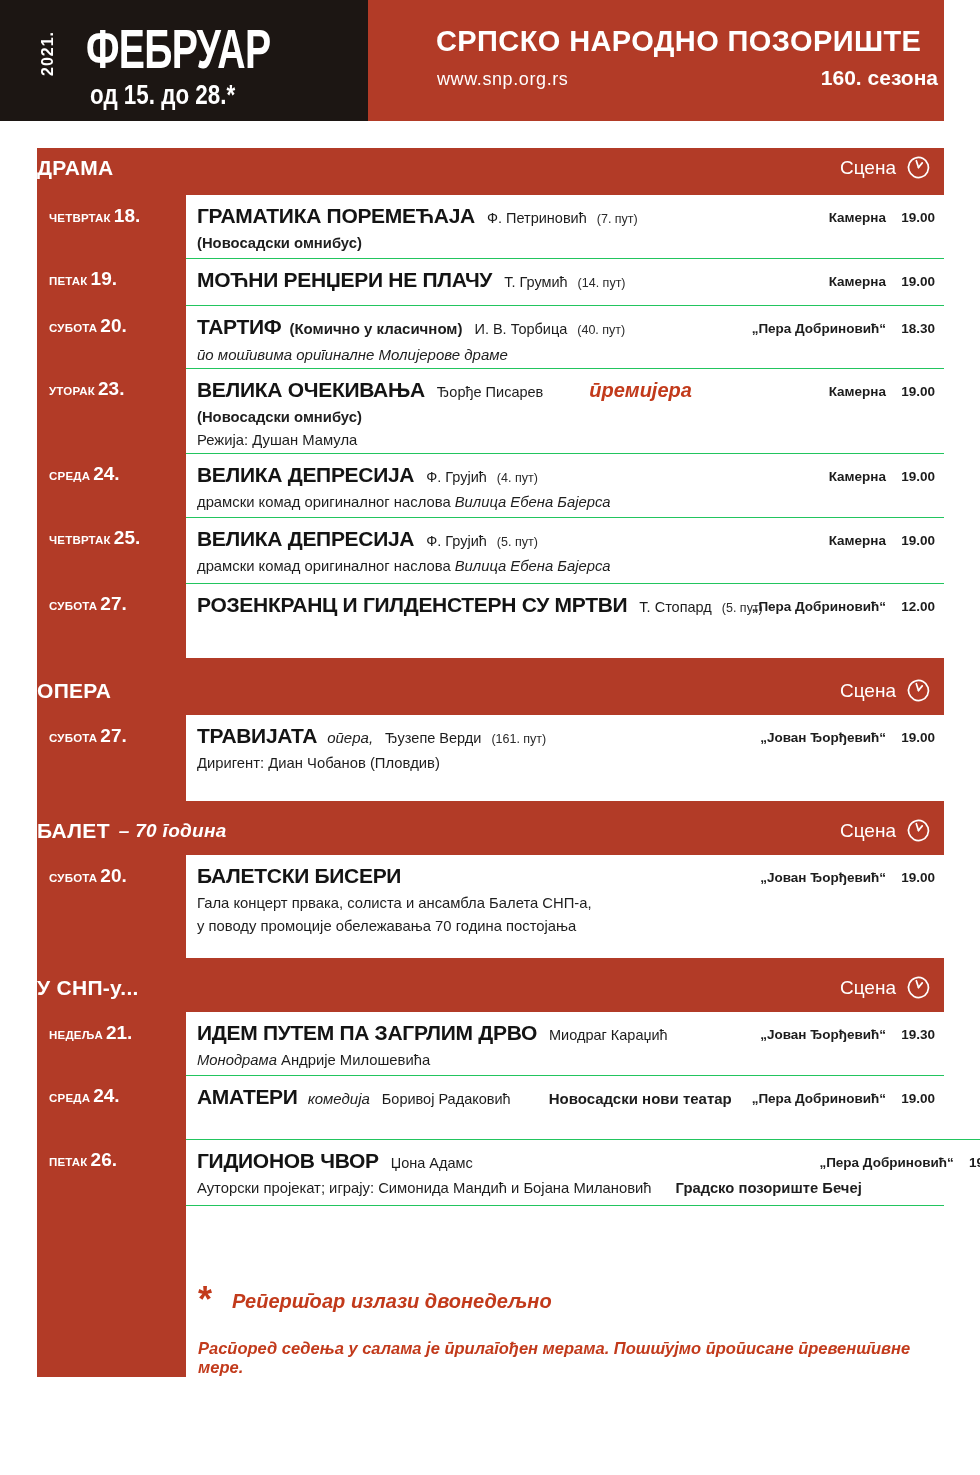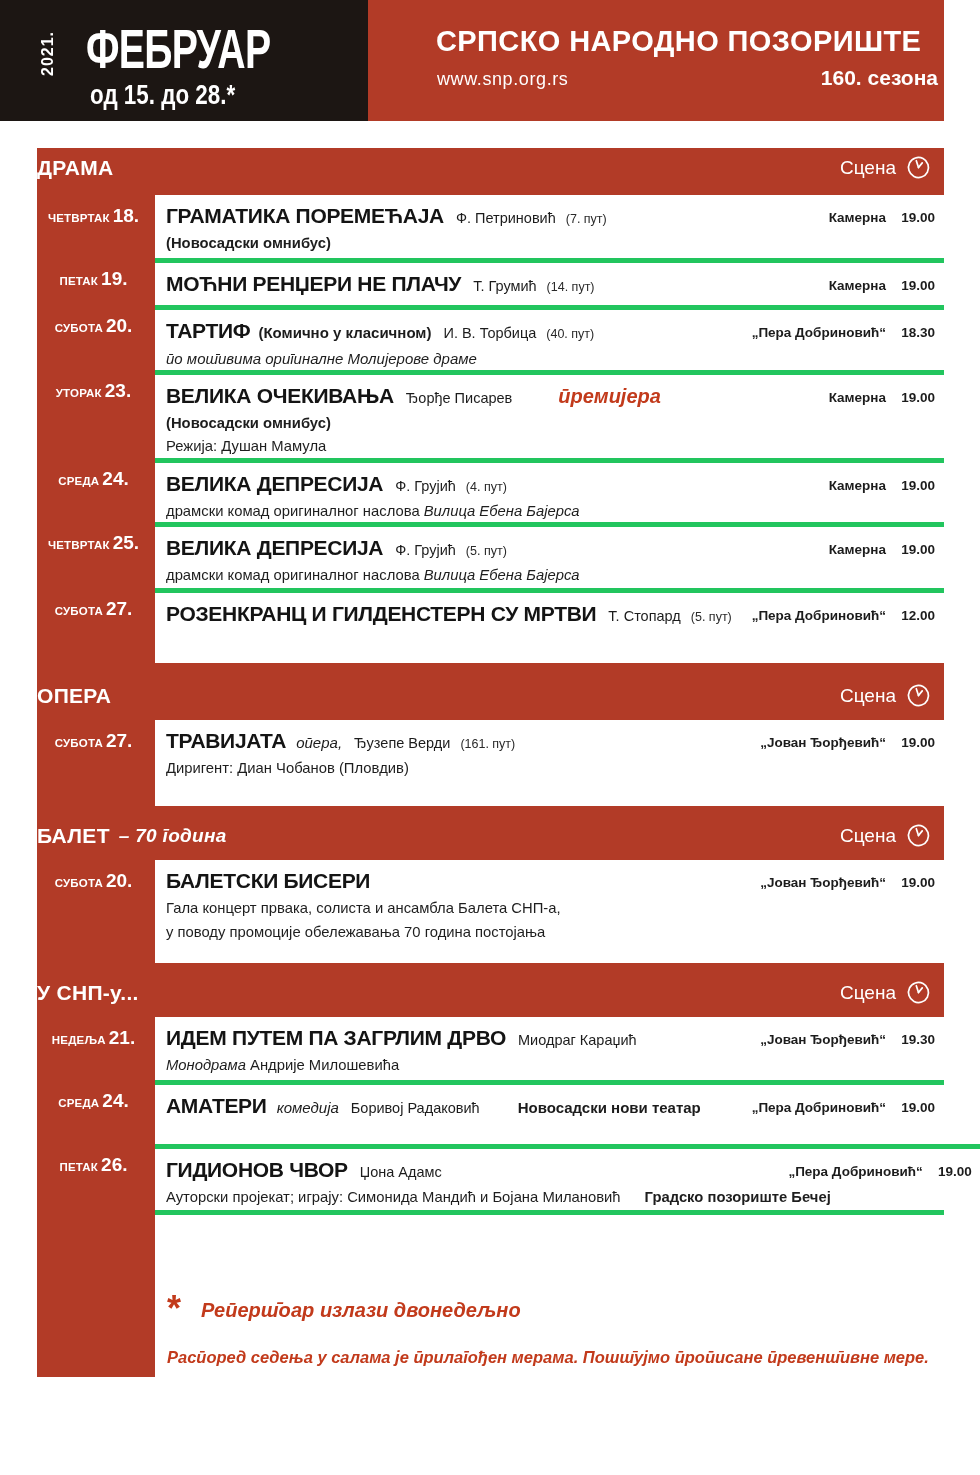--- a/index.html
+++ b/index.html
@@ -28,25 +28,25 @@
   .secbar { flex:none; height:39px; position:relative; color:#fff; display:flex; align-items:center; }
   .stitle { font-size:21px; font-weight:bold; letter-spacing:0.3px; }
   .ssuffix { font-size:19px; font-style:italic; font-weight:600; margin-left:9px; letter-spacing:0.3px; }
   .scena { position:absolute; right:48px; top:9px; font-size:19px; font-weight:normal; }
   .clockwrap { position:absolute; right:13px; top:7px; width:25px; height:25px; }
 
   .gap5 { flex:none; height:5px; } .gap8 { flex:none; height:8px; }
   .gap10 { flex:none; height:10px; } .gap13 { flex:none; height:13px; }
 
   .row { flex:none; display:flex; }
-  .datecell { flex:none; width:118px; text-align:center; padding:10px 9px 0 4px; color:#fff; white-space:nowrap; }
+  .datecell { flex:none; width:149px; text-align:left; padding:10px 9px 0 12px; color:#fff; white-space:nowrap; }
   .day { font-size:11.5px; font-weight:bold; letter-spacing:0.2px; }
   .datenum { font-size:19px; font-weight:bold; margin-left:3px; }
   .cell { flex:1; background:#fff; position:relative; padding:9px 150px 0 11px; color:#1c1c1c; }
-  .row + .row > .cell { border-top:5px solid #22c55e; }
+  .row + .row > .cell { border-top:1px solid #22c55e; }
 
   .l1 { display:flex; align-items:baseline; white-space:nowrap; }
   .title { font-size:21px; font-weight:bold; letter-spacing:-0.3px; color:#141414; }
   .author { font-size:14.5px; margin-left:12px; }
   .count { font-size:12.5px; margin-left:10px; color:#2a2a2a; }
   .genre-bold { font-size:15px; font-weight:bold; margin-left:8px; }
   .genre-it { font-size:15px; font-style:italic; margin-left:10px; }
   .company { font-size:15px; font-weight:bold; margin-left:38px; }
   .premiere { font-size:20px; font-weight:bold; font-style:italic; color:#c23a1b; margin-left:46px; }
 

